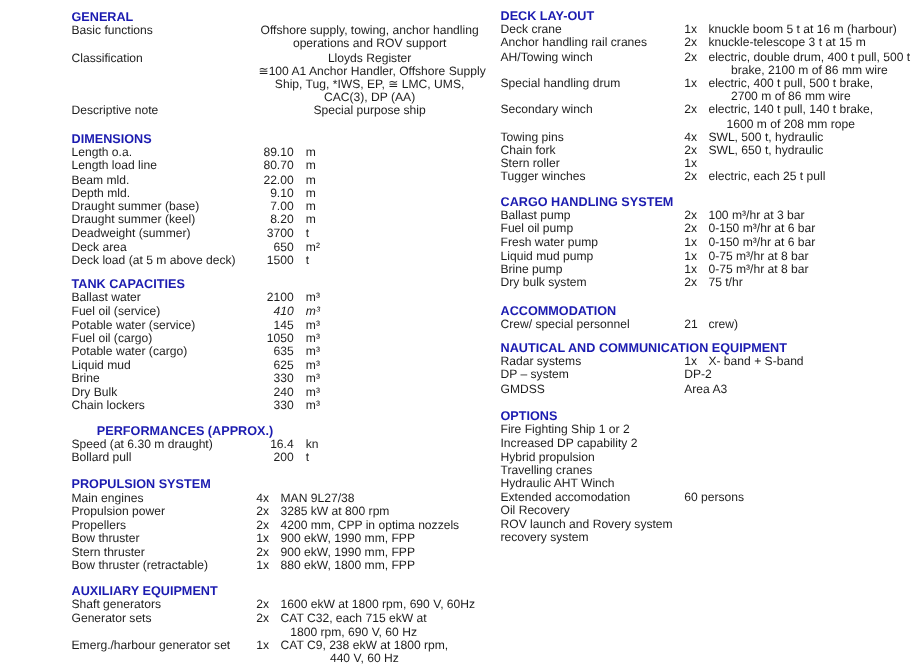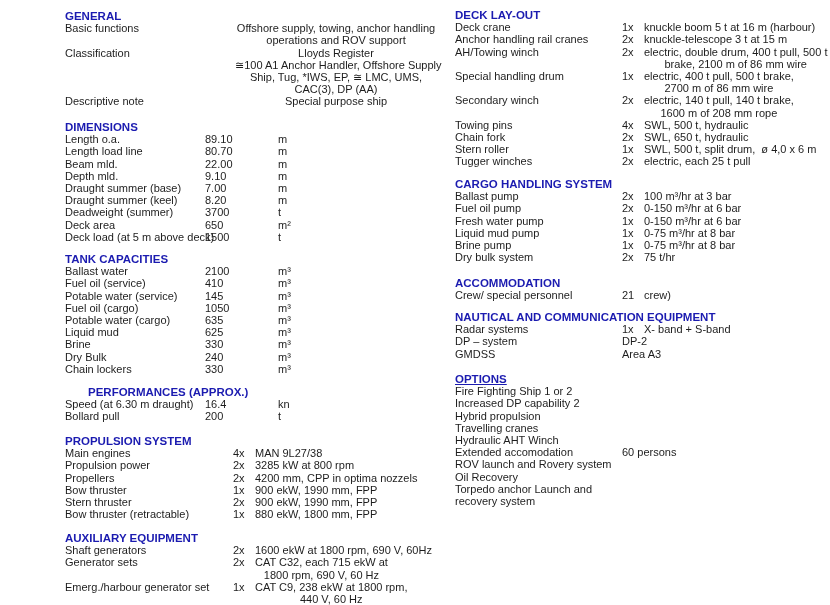--- a/index.html
+++ b/index.html
@@ -11,21 +11,21 @@
   }
   .column{position:absolute;top:0;height:605px;}
   .section{position:absolute;left:0;right:0;}
   .heading{font-weight:bold;font-size:11.5px;white-space:pre;}
   .row{position:relative;}
   .label{position:absolute;left:0;top:0;white-space:pre;}
   .flow{min-height:12.2px;white-space:pre;}
   .line{white-space:pre;text-align:center;}
   .qty{display:inline-block;vertical-align:top;white-space:pre;}
   .desc{display:inline-block;vertical-align:top;white-space:pre;}
-  .num{display:inline-block;text-align:left;white-space:pre;}
+  .num{display:inline-block;text-align:right;white-space:pre;}
   .unit{display:inline-block;white-space:pre;}
 </style>
 </head>
 <body style="background: rgb(255, 255, 255); color: rgb(29, 29, 29);">
 
 <div id="doc-root">
     <div class="column" style="left: 65px; width: 372px;">
       <div class="section" style="top: 10px;">
         <div class="heading" style="color: rgb(27, 27, 176);">GENERAL</div>
         <div class="row">
@@ -81,21 +81,21 @@
         </div>
       </div>
       <div class="section" style="top: 253px;">
         <div class="heading" style="color: rgb(27, 27, 176);">TANK CAPACITIES</div>
         <div class="row">
           <div class="label">Ballast water</div>
           <div class="flow" style="margin-left: 140px;"><div class="num" style="width: 62px; display: inline-block;">2100</div><div class="unit" style="margin-left: 11px; display: inline-block;">m³</div></div>
         </div>
         <div class="row">
           <div class="label">Fuel oil (service)</div>
-          <div class="flow" style="margin-left: 140px;"><div class="num" style="width: 62px; display: inline-block;">410</div><div class="unit" style="margin-left: 11px; display: inline-block;">m³</div></div>
+          <div class="flow" style="margin-left: 140px; font-style: italic;"><div class="num" style="width: 62px; display: inline-block;">410</div><div class="unit" style="margin-left: 11px; display: inline-block;">m³</div></div>
         </div>
         <div class="row">
           <div class="label">Potable water (service)</div>
           <div class="flow" style="margin-left: 140px;"><div class="num" style="width: 62px; display: inline-block;">145</div><div class="unit" style="margin-left: 11px; display: inline-block;">m³</div></div>
         </div>
         <div class="row">
           <div class="label">Fuel oil (cargo)</div>
           <div class="flow" style="margin-left: 140px;"><div class="num" style="width: 62px; display: inline-block;">1050</div><div class="unit" style="margin-left: 11px; display: inline-block;">m³</div></div>
         </div>
         <div class="row">
@@ -199,21 +199,21 @@
         <div class="row">
           <div class="label">Towing pins</div>
           <div class="flow" style="margin-left: 167px;"><div class="qty" style="width: 22px; display: inline-block;">4x</div><div class="desc" style="display: inline-block;"><div class="line">SWL, 500 t, hydraulic</div></div></div>
         </div>
         <div class="row">
           <div class="label">Chain fork</div>
           <div class="flow" style="margin-left: 167px;"><div class="qty" style="width: 22px; display: inline-block;">2x</div><div class="desc" style="display: inline-block;"><div class="line">SWL, 650 t, hydraulic</div></div></div>
         </div>
         <div class="row">
           <div class="label">Stern roller</div>
-          <div class="flow" style="margin-left: 167px;"><div class="qty" style="width: 22px; display: inline-block;">1x</div><div class="desc" style="display: inline-block;"><div class="line">SWL, 500 t, split drum,  ø 4,0 x 6 m</div></div></div>
+          <div class="flow" style="margin-left: 167px;"><div class="qty" style="width: 22px; display: inline-block;">1x</div></div>
         </div>
         <div class="row">
           <div class="label">Tugger winches</div>
           <div class="flow" style="margin-left: 167px;"><div class="qty" style="width: 22px; display: inline-block;">2x</div><div class="desc" style="display: inline-block;"><div class="line">electric, each 25 t pull</div></div></div>
         </div>
       </div>
       <div class="section" style="top: 178px;">
         <div class="heading" style="color: rgb(27, 27, 176);">CARGO HANDLING SYSTEM</div>
         <div class="row">
           <div class="label">Ballast pump</div>
@@ -256,21 +256,21 @@
         <div class="row">
           <div class="label">DP – system</div>
           <div class="flow" style="margin-left: 167px;">DP-2</div>
         </div>
         <div class="row">
           <div class="label">GMDSS</div>
           <div class="flow" style="margin-left: 167px;">Area A3</div>
         </div>
       </div>
       <div class="section" style="top: 373px;">
-        <div class="heading" style="color: rgb(27, 27, 176); text-decoration: underline;">OPTIONS</div>
+        <div class="heading" style="color: rgb(27, 27, 176);">OPTIONS</div>
         <div class="row">
           <div class="label">Fire Fighting Ship 1 or 2</div>
           <div class="flow"></div>
         </div>
         <div class="row">
           <div class="label">Increased DP capability 2</div>
           <div class="flow"></div>
         </div>
         <div class="row">
           <div class="label">Hybrid propulsion</div>
@@ -282,29 +282,25 @@
         </div>
         <div class="row">
           <div class="label">Hydraulic AHT Winch</div>
           <div class="flow"></div>
         </div>
         <div class="row">
           <div class="label">Extended accomodation</div>
           <div class="flow" style="margin-left: 167px;">60 persons</div>
         </div>
         <div class="row">
+          <div class="label">Oil Recovery</div>
+          <div class="flow"></div>
+        </div>
+        <div class="row">
           <div class="label">ROV launch and Rovery system</div>
-          <div class="flow"></div>
-        </div>
-        <div class="row">
-          <div class="label">Oil Recovery</div>
-          <div class="flow"></div>
-        </div>
-        <div class="row">
-          <div class="label">Torpedo anchor Launch and</div>
           <div class="flow"></div>
         </div>
         <div class="row">
           <div class="label">recovery system</div>
           <div class="flow"></div>
         </div>
       </div>
     </div>
   </div>
 

